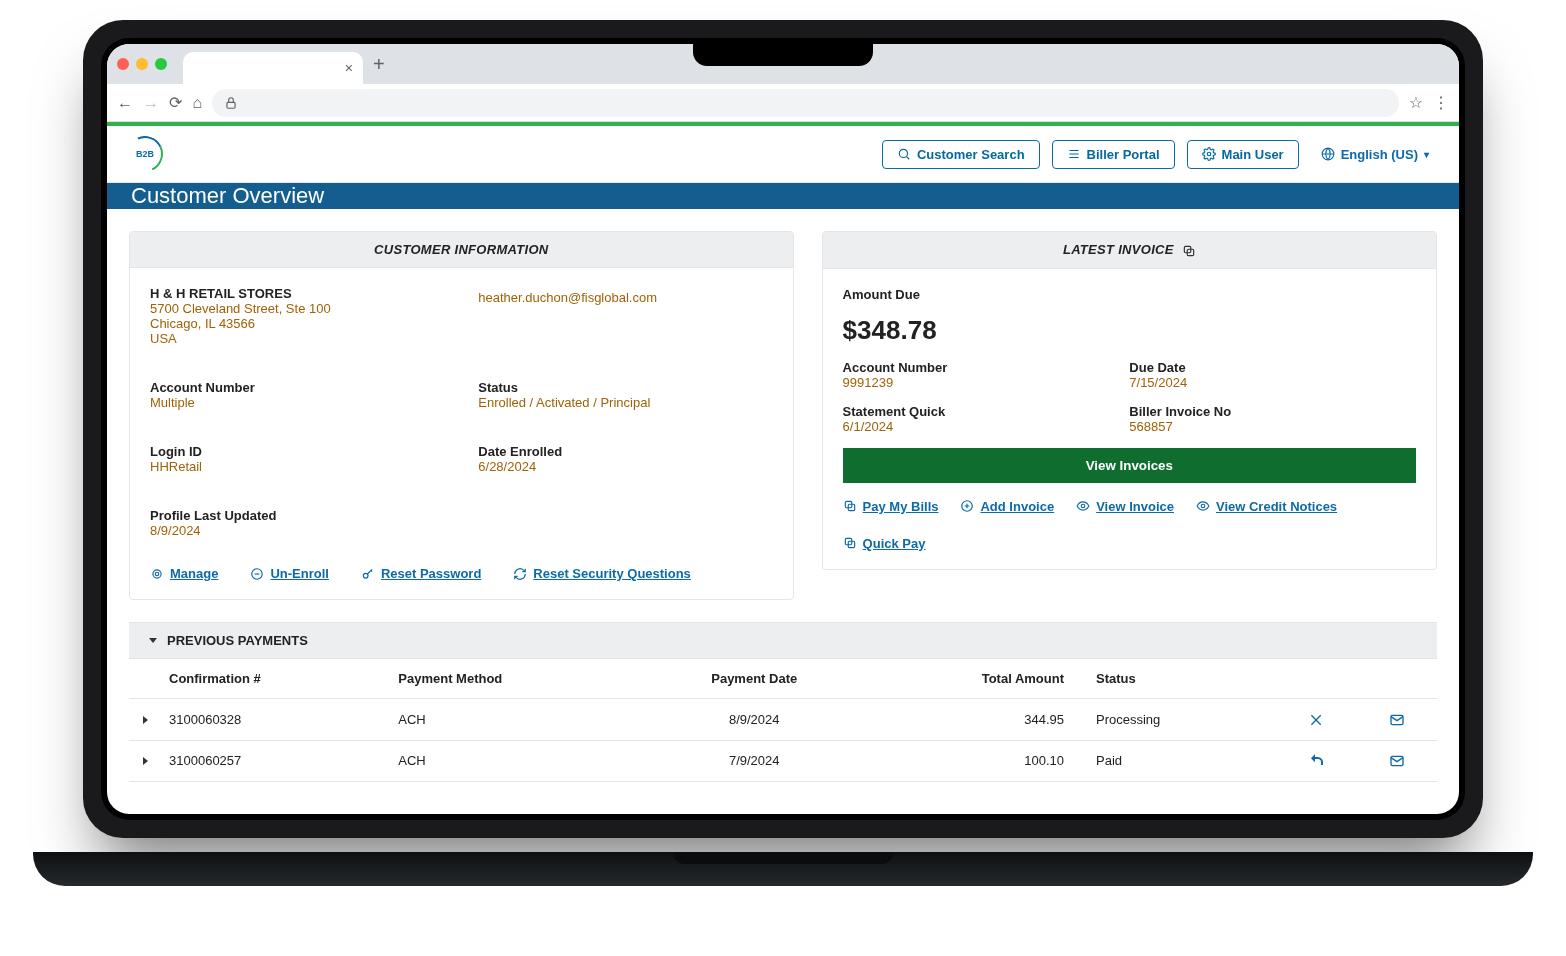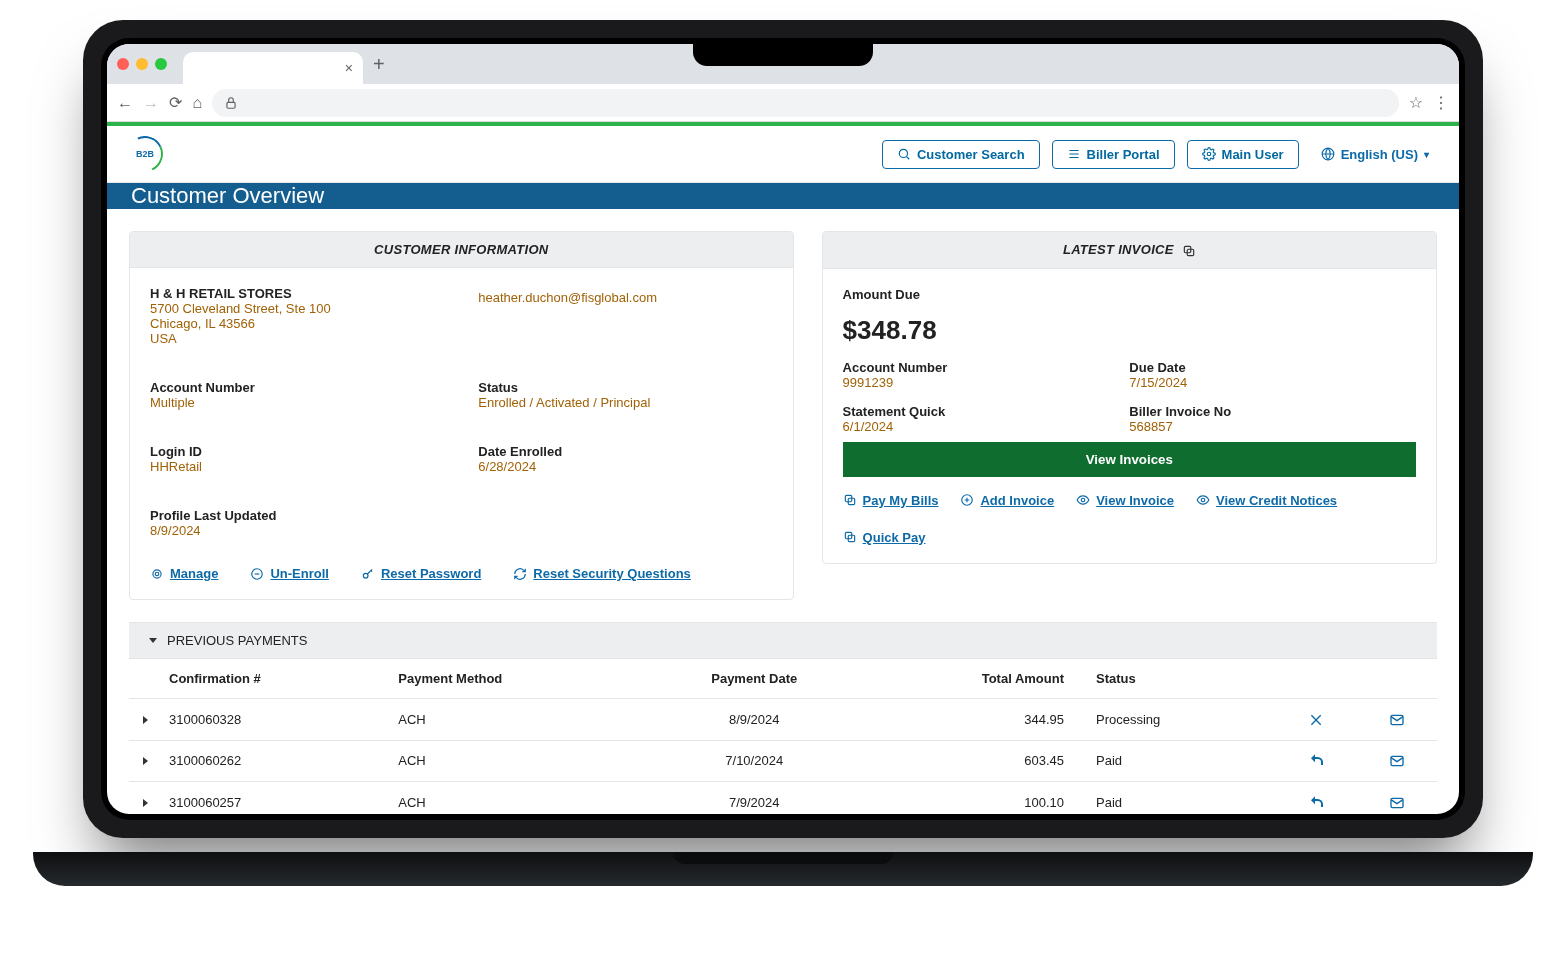--- a/index.html
+++ b/index.html
@@ -195,30 +195,30 @@
   }
   .action-link svg, .btn-outline svg, .link-lang svg { width:14px; height:14px; }
   .amount-due-lbl { font-weight:700; margin-bottom:13px; }
   .amount-due-val { font-size:26px; font-weight:800; margin-bottom:14px;}
   .inv-grid {
     display:grid; grid-template-columns: 1fr 1fr;
     row-gap:14px;
   }
   .view-inv-btn {
     display:block; width:calc(100% - 0px);
-    margin: 8px 0 0; padding:10px;
+    margin: 14px 0 0; padding:10px;
     background:#0f6d2f; color:#fff; text-align:center;
     font-weight:700; border:none; cursor:pointer;
   }
   .inv-links { display:flex; flex-wrap:wrap; gap:22px; padding: 16px 0 0;}
   
   .section-band {
     background:#eceef0;
     padding:10px 20px;
-    font-weight:400;
+    font-weight:700;
     font-size:13px;
     display:flex; align-items:center; gap:10px;
     border-top:1px solid #e3e5e8;
     border-bottom:1px solid #e3e5e8;
     cursor:pointer;
   }
   .sections { padding: 0 22px 22px; }
   table.pay {
     width:100%; border-collapse:collapse; font-size:13px;
   }
@@ -485,35 +485,20 @@
                   <td class="c"><span class="row-ico"><svg viewBox="0 0 24 24" width="16" height="16" fill="#0d6aa8">
                         <path d="M18.3 5.71 12 12l6.3 6.29-1.41 1.42L10.59 13.4 4.3 19.71 2.88 18.3 9.17 12 2.88 5.71 4.3 4.29l6.29 6.3 6.29-6.3z"></path>
                       </svg></span></td>
                   <td class="c"><span class="row-ico"><svg viewBox="0 0 24 24" width="16" height="16" fill="none" stroke="#0d6aa8" stroke-width="2">
                         <rect x="3" y="5" width="18" height="14" rx="2"></rect>
                         <path d="m3 7 9 6 9-6"></path>
                       </svg></span></td>
                 </tr>
                 <tr>
                   <td class="c"><span class="caret-r"></span></td>
-                  <td>3100060262</td>
-                  <td>ACH</td>
-                  <td class="c">7/10/2024</td>
-                  <td class="r">603.45</td>
-                  <td style="padding-left:24px">Paid</td>
-                  <td class="c"><span class="row-ico"><svg viewBox="0 0 24 24" width="16" height="16" fill="#0d6aa8">
-                        <path d="M9 14 3 8l6-6v4h4a8 8 0 0 1 8 8v4h-3v-4a5 5 0 0 0-5-5H9v5Z"></path>
-                      </svg></span></td>
-                  <td class="c"><span class="row-ico"><svg viewBox="0 0 24 24" width="16" height="16" fill="none" stroke="#0d6aa8" stroke-width="2">
-                        <rect x="3" y="5" width="18" height="14" rx="2"></rect>
-                        <path d="m3 7 9 6 9-6"></path>
-                      </svg></span></td>
-                </tr>
-                <tr>
-                  <td class="c"><span class="caret-r"></span></td>
                   <td>3100060257</td>
                   <td>ACH</td>
                   <td class="c">7/9/2024</td>
                   <td class="r">100.10</td>
                   <td style="padding-left:24px">Paid</td>
                   <td class="c"><span class="row-ico"><svg viewBox="0 0 24 24" width="16" height="16" fill="#0d6aa8">
                         <path d="M9 14 3 8l6-6v4h4a8 8 0 0 1 8 8v4h-3v-4a5 5 0 0 0-5-5H9v5Z"></path>
                       </svg></span></td>
                   <td class="c"><span class="row-ico"><svg viewBox="0 0 24 24" width="16" height="16" fill="none" stroke="#0d6aa8" stroke-width="2">
                         <rect x="3" y="5" width="18" height="14" rx="2"></rect>

